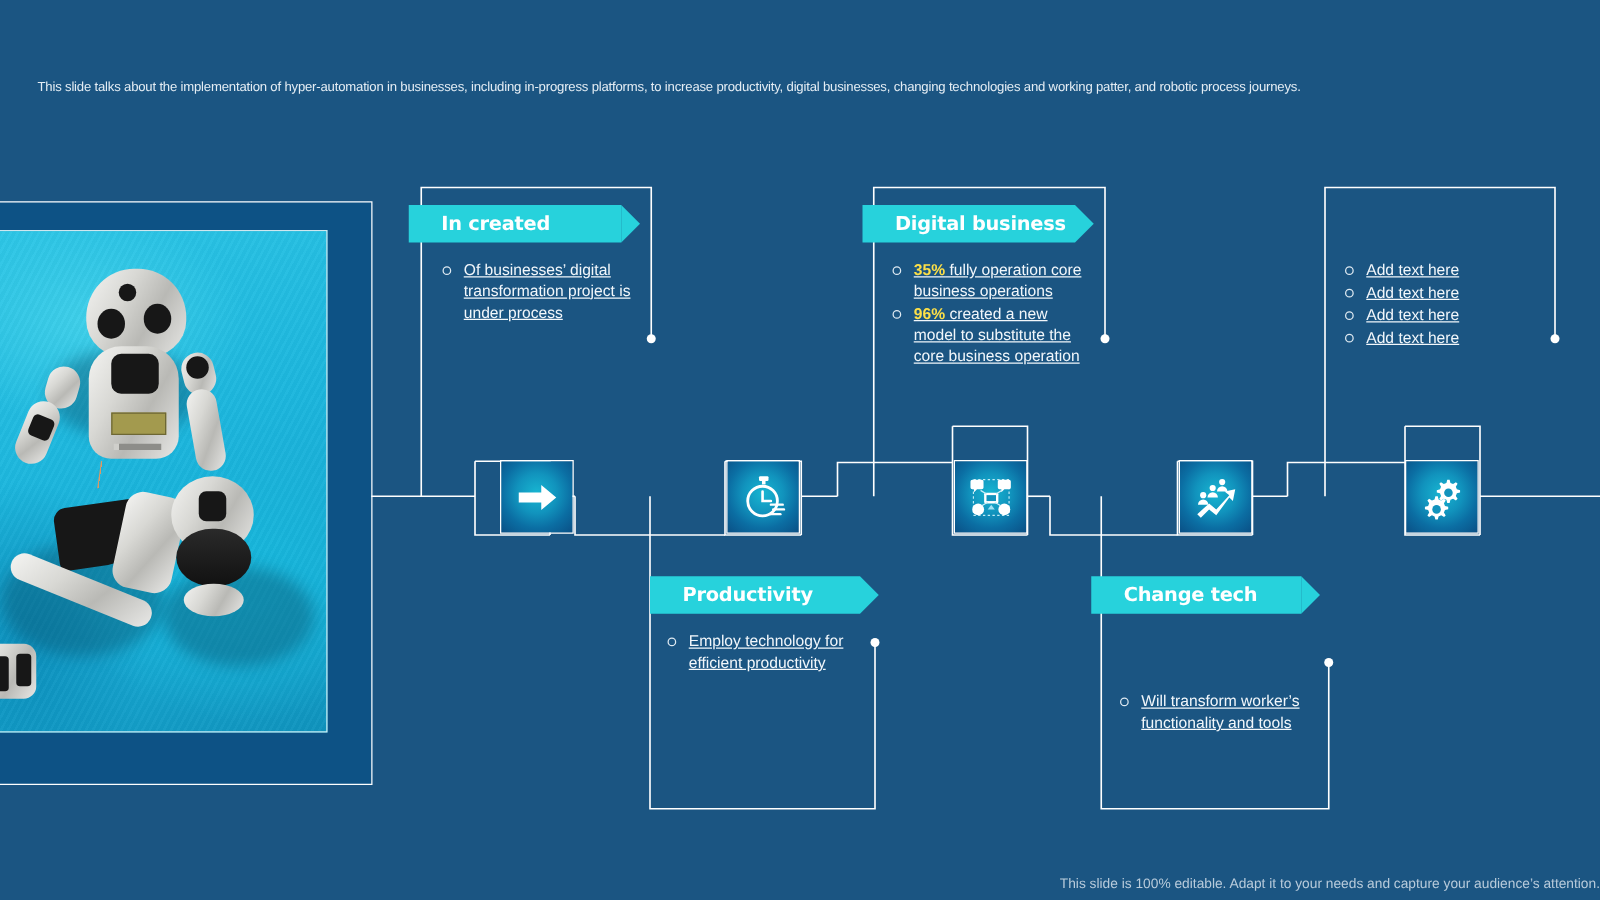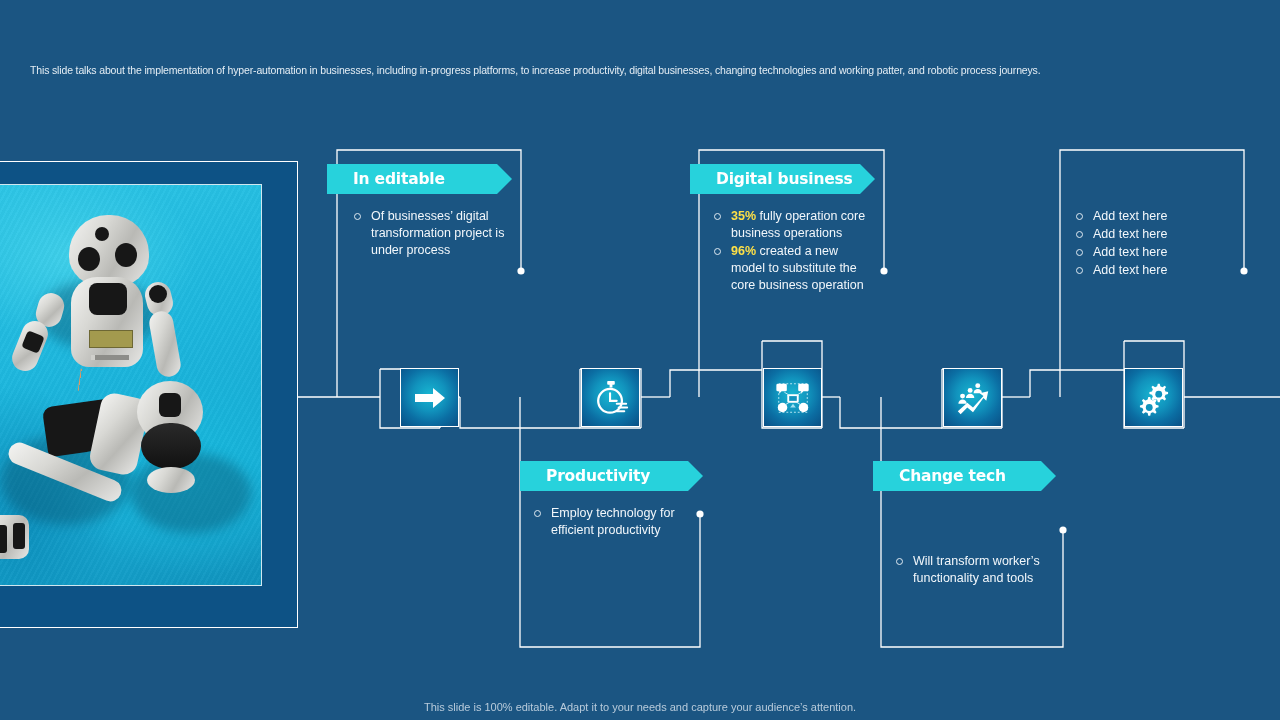--- a/index.html
+++ b/index.html
@@ -82,42 +82,42 @@
   .ribbon:after{
     content:"";position:absolute;right:-15px;top:0;
     width:0;height:0;
     border-top:15px solid transparent;
     border-bottom:15px solid transparent;
     border-left:15px solid #27d2dc;
   }
 
   
   .bullets{position:absolute;font-size:12.5px;color:#f2f7fb;line-height:1.35;}
-  .bullets ul{margin:0;padding:0;list-style:none;}
+  .bullets ul{margin:0;padding:0;list-style:none;text-decoration:underline;}
   .bullets li{position:relative;padding-left:21px;margin-bottom:1px;}
   .bullets li:before{
     content:"";position:absolute;left:4px;top:5px;
     width:5px;height:5px;border:1px solid #dfeaf2;border-radius:50%;
   }
   .pct{color:#fde047;font-weight:bold;}
 
   
   .icon-tile{
     position:absolute;width:59px;height:59px;
     border:1.3px solid #ffffff;
     box-sizing:border-box;
     background:radial-gradient(circle at 50% 45%, #18b6d2 0%, #1193bd 38%, #0b6ea3 66%, #0a4f85 100%);
     display:flex;align-items:center;justify-content:center;
   }
   .icon-tile svg{display:block;}
 
   
   .footer{
     position:absolute;left:0;right:0;top:701px;
-    text-align:center;font-size:11px;color:#b8cbdb;
+    text-align:right;font-size:11px;color:#b8cbdb;
   }
 </style>
 </head>
 <body>
 
 <div class="slide">
 
   <div class="subtitle">This slide talks about the implementation of hyper-automation in businesses, including in-progress platforms, to increase productivity, digital businesses, changing technologies and working patter, and robotic process journeys.</div>
 
   <div class="photo-outer"></div>
@@ -197,21 +197,21 @@
     <g fill="#ffffff">
       <circle cx="521" cy="271" r="3.6"></circle>
       <circle cx="884" cy="271" r="3.6"></circle>
       <circle cx="1244" cy="271" r="3.6"></circle>
       <circle cx="700" cy="514" r="3.6"></circle>
       <circle cx="1063" cy="530" r="3.6"></circle>
     </g>
   </svg>
 
   <div class="ribbon" style="left:327px;top:164px;width:170px;">
-    <span>In editable</span>
+    <span>In created</span>
   </div>
   <div class="bullets" style="left:350px;top:208px;width:165px;">
     <ul>
       <li><span>Of businesses’ digital transformation project is under process</span></li>
     </ul>
   </div>
 
   <div class="ribbon" style="left:520px;top:461px;width:168px;">
     <span>Productivity</span>
   </div>

